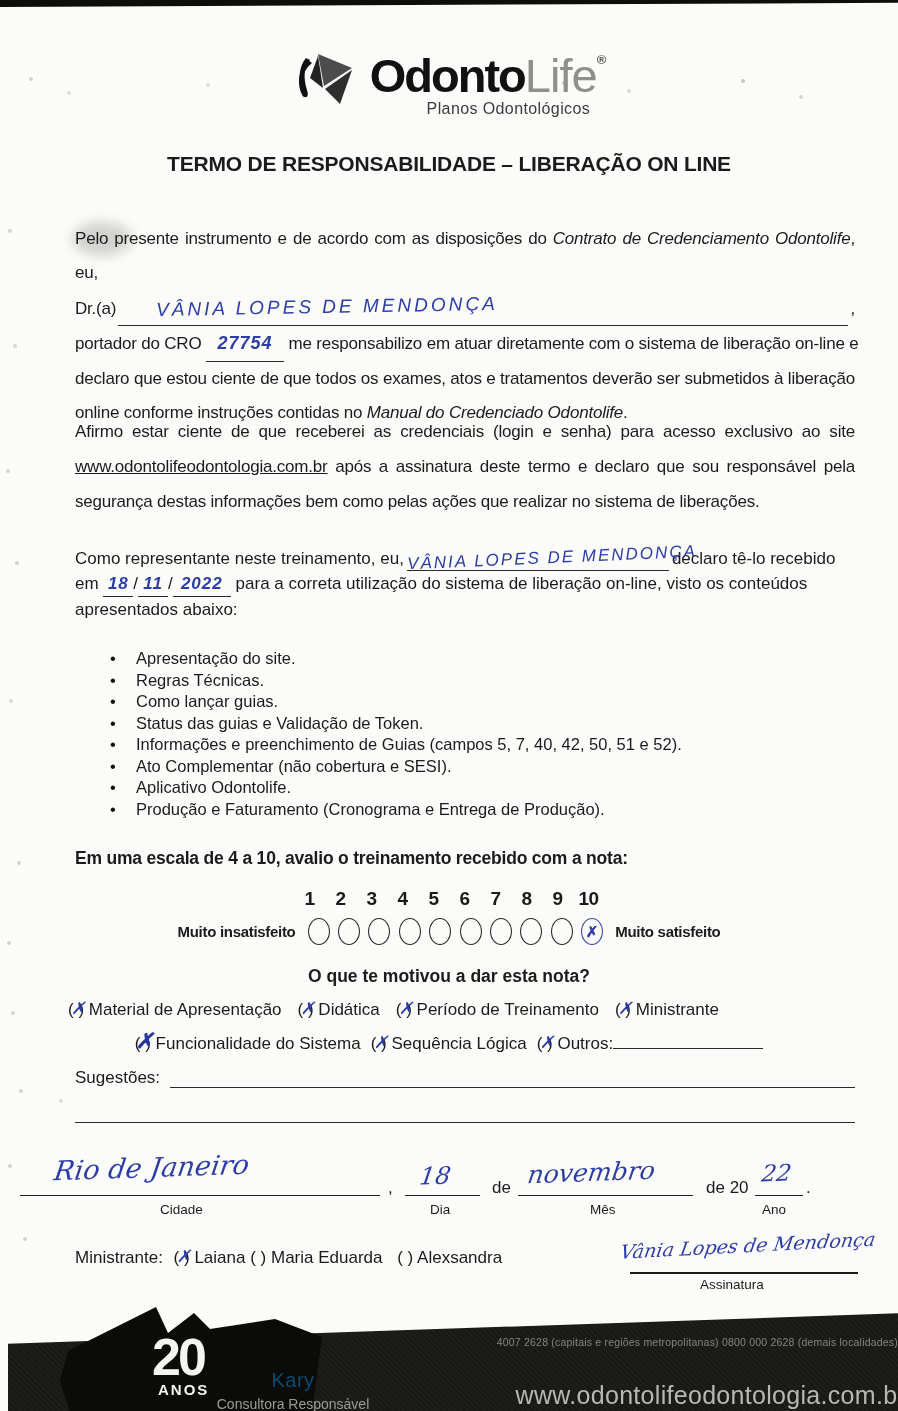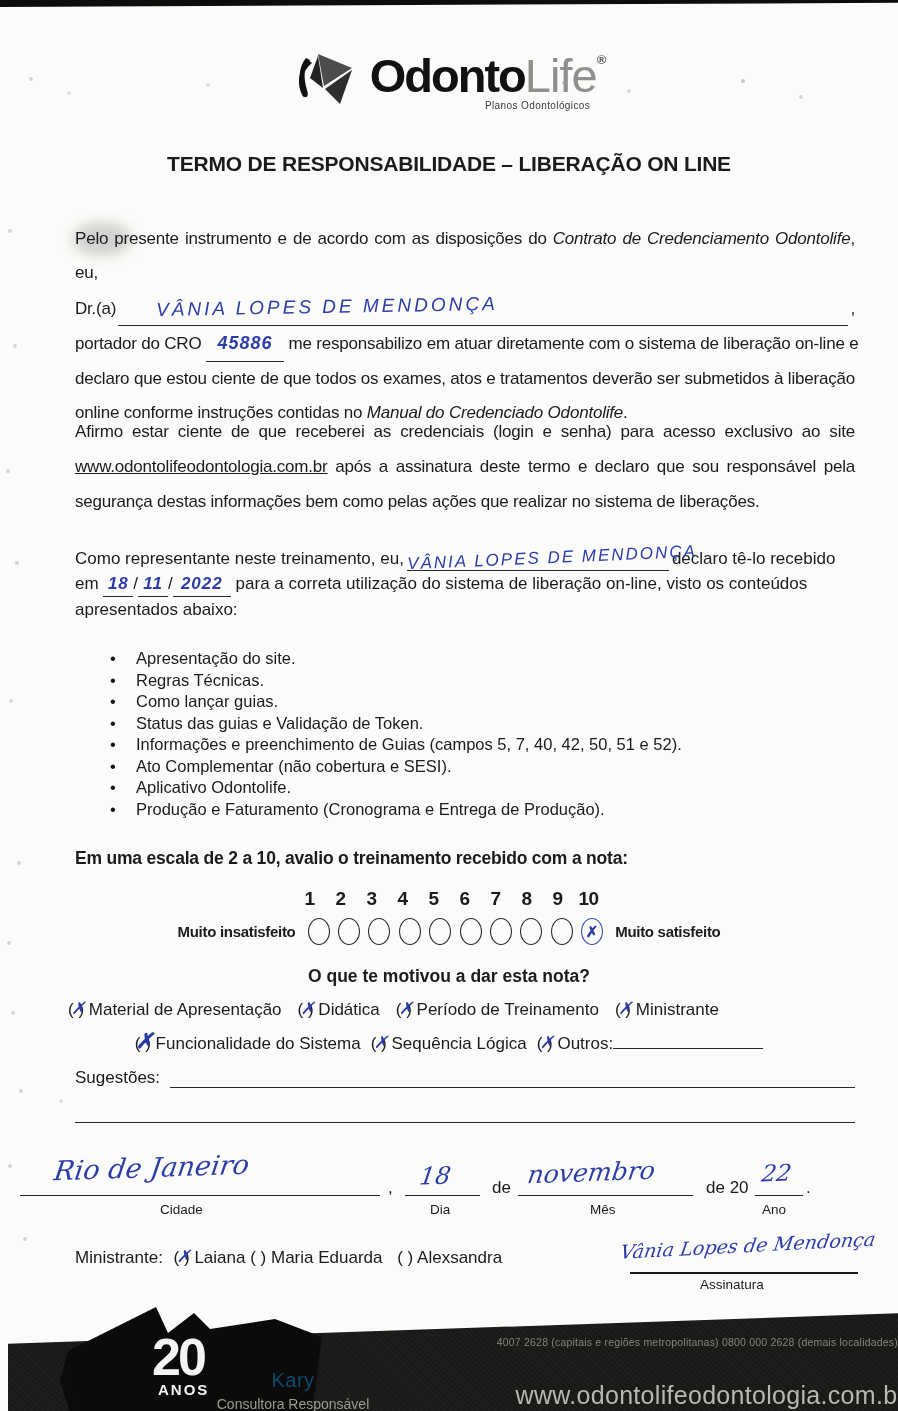--- a/index.html
+++ b/index.html
@@ -29,21 +29,21 @@
     60px 1100px 0 1px rgba(120,120,120,.22), 68px 92px 0 1px rgba(140,140,140,.25);}
   .smudge{top:222px;left:72px;width:60px;height:34px;border-radius:50%;
           background:rgba(150,150,148,.4);filter:blur(6px);}
 
   
   .logo{top:52px;left:0;width:898px;display:flex;justify-content:center;align-items:flex-start;gap:10px;}
   .logo-word{line-height:1;}
   .logo-main{font-size:47px;font-weight:bold;letter-spacing:-2px;color:#111;}
   .logo-life{font-weight:400;color:#8f8f8d;letter-spacing:-1px;}
   .logo-reg{font-size:13px;color:#555;vertical-align:28px;}
-  .logo-tag{font-size:10px;color:#3c3c3c;text-align:right;margin-top:2px;letter-spacing:.4px;padding-right:14px;}
+  .logo-tag{font-size:16px;color:#3c3c3c;text-align:right;margin-top:2px;letter-spacing:.4px;padding-right:14px;}
 
   .title{top:152px;left:0;width:898px;text-align:center;font-size:21px;font-weight:bold;letter-spacing:-0.2px;}
 
   
   .uline{display:inline-block;border-bottom:1.6px solid #2a2a2a;}
   .hw{color:#2d3da8;}
   .hw-caps{font-size:19px;letter-spacing:3px;font-style:italic;transform:rotate(-1deg);display:inline-block;}
   .hw-num{font-style:italic;font-weight:bold;letter-spacing:1px;}
   .hw-cursive{font-family:"DejaVu Serif",serif;font-style:italic;display:inline-block;transform:skewX(-10deg) rotate(-2deg);}
 
@@ -139,21 +139,21 @@
 
   <div class="abs p1 body-txt">
     <div class="just"><span>Pelo presente instrumento e de acordo com as disposições do </span><span class="it">Contrato de Credenciamento  Odontolife</span><span>, eu,</span></div>
     <div class="drline">
       <span>Dr.(a)</span>
       <span class="uline" style="flex:1;margin:0 2px;"><span class="hw hw-caps" style="margin-left:38px;">VÂNIA LOPES DE MENDONÇA</span></span>
       <span>,</span>
     </div>
     <div class="croline nowrap">
       <span>portador do CRO</span>
-      <span class="uline" style="width:78px;text-align:center;"><span class="hw hw-num" style="font-size:18px;">45886</span></span>
+      <span class="uline" style="width:78px;text-align:center;"><span class="hw hw-num" style="font-size:18px;">27754</span></span>
       <span>me responsabilizo em atuar diretamente com o sistema de liberação on-line e</span>
     </div>
     <div class="just">declaro que estou ciente de que todos os exames, atos e tratamentos deverão ser submetidos à liberação</div>
     <div><span>online conforme instruções contidas no </span><span class="it">Manual do Credenciado Odontolife</span><span>.</span></div>
   </div>
 
   <div class="abs p2 body-txt">
     <div class="just">Afirmo estar ciente de que receberei as credenciais (login e senha) para acesso exclusivo ao site</div>
     <div class="just"><span class="url">www.odontolifeodontologia.com.br</span><span> após a assinatura deste termo e declaro que sou responsável pela</span></div>
     <div>segurança destas informações bem como pelas ações que realizar no sistema de liberações.</div>
@@ -201,21 +201,21 @@
     <li>
         <span class="dot">•</span>
         <span>Aplicativo Odontolife.</span>
       </li>
     <li>
         <span class="dot">•</span>
         <span>Produção e Faturamento (Cronograma e Entrega de Produção).</span>
       </li>
   </ul>
 
-  <div class="abs scale-q">Em uma escala de 2 a 10, avalio o treinamento recebido com a nota:</div>
+  <div class="abs scale-q">Em uma escala de 4 a 10, avalio o treinamento recebido com a nota:</div>
   <div class="abs scale-wrap">
     <div class="nums">
       <span>1</span><span>2</span><span>3</span><span>4</span><span>5</span><span>6</span><span>7</span><span>8</span><span>9</span><span>10</span>
     </div>
     <div class="circrow">
       <span class="slabel">Muito insatisfeito</span>
       <span class="circ"></span>
       <span class="circ"></span>
       <span class="circ"></span>
       <span class="circ"></span>

